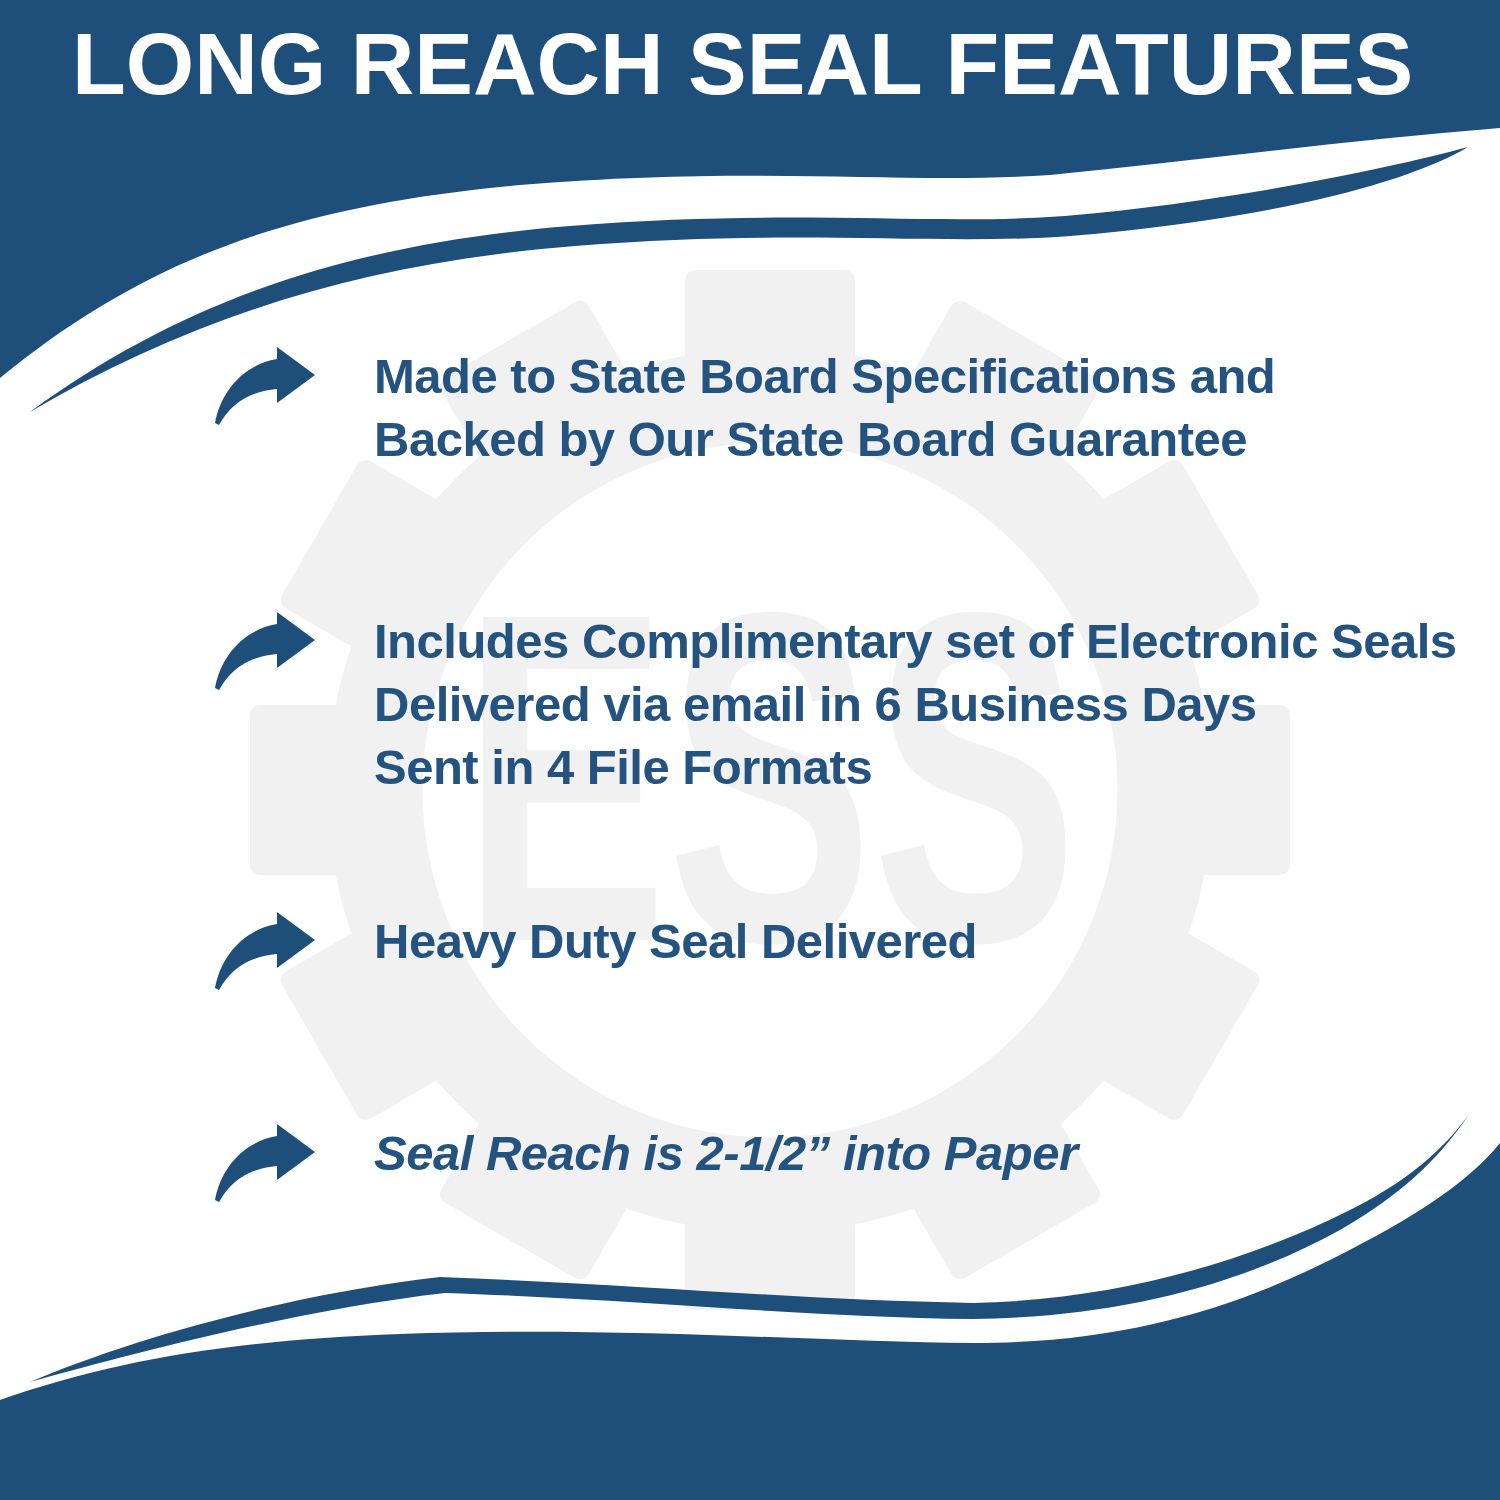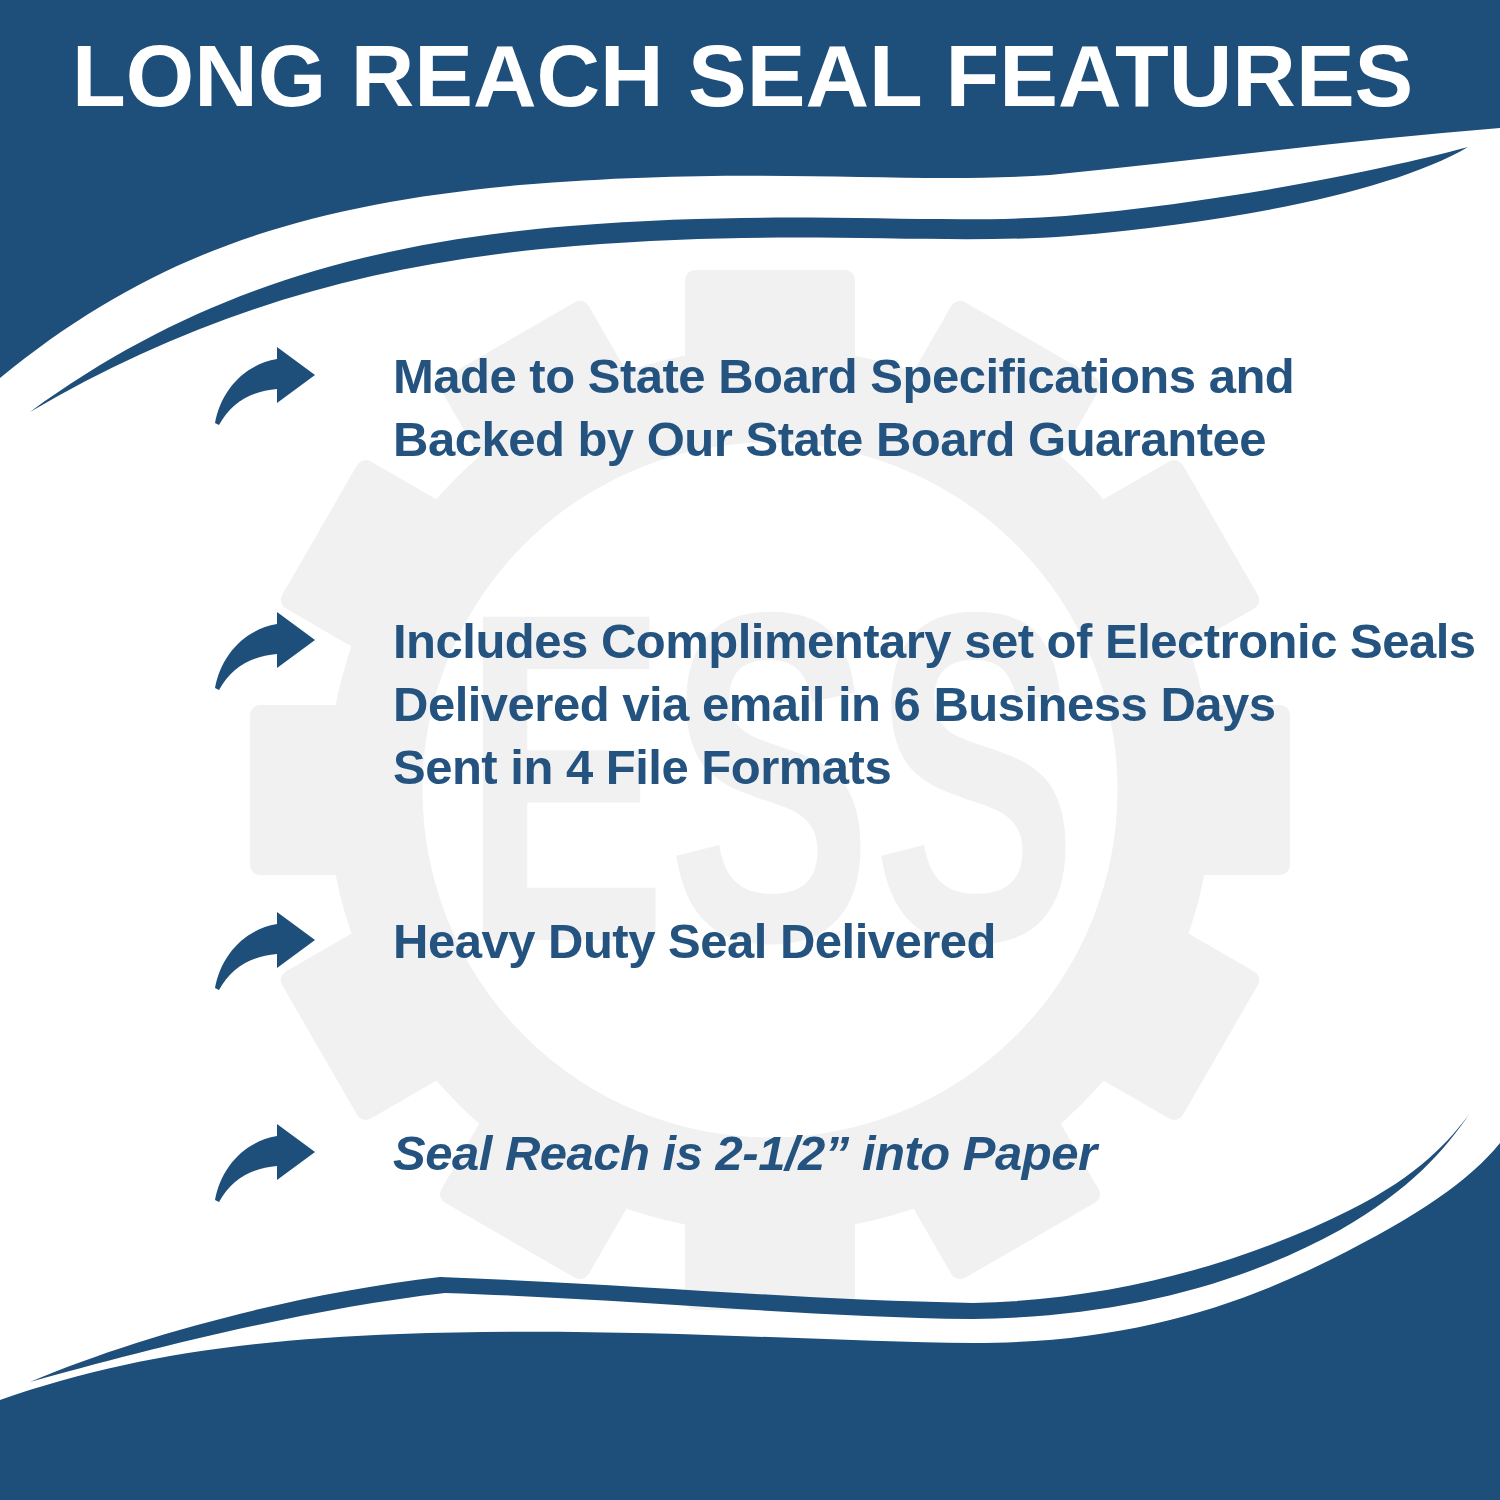--- a/index.html
+++ b/index.html
@@ -7,25 +7,25 @@
     position:relative;width:1500px;height:1500px;background:var(--background,#ffffff);
     overflow:hidden;font-family:"Liberation Sans",sans-serif;
   }
   .watermark{position:absolute;left:245px;top:260px;z-index:0;}
   .top-wave,.bottom-wave{position:absolute;left:0;z-index:1;display:block;}
   .top-wave{top:0;}
   .bottom-wave{top:1100px;}
   .title{
     position:absolute;left:72px;top:20px;z-index:2;
     font-weight:700;font-size:88px;line-height:88px;letter-spacing:0;
-    color:#ffffff;white-space:nowrap;margin-top:12px;
+    color:#ffffff;white-space:nowrap;
   }
   .feature{
     position:absolute;left:215px;z-index:2;
-    display:flex;gap:78px;align-items:flex-start;
+    display:flex;gap:59px;align-items:flex-start;
   }
   .feature .arrow{flex:0 0 auto;width:100px;height:78px;margin-top:2px;}
   .lines{
     font-weight:700;font-size:49px;line-height:63px;letter-spacing:-0.5px;
     color:var(--text-blue,#245380);white-space:nowrap;
   }
   .f1{top:345px;} .f2{top:610px;} .f3{top:910px;} .f4{top:1122px;font-style:italic;}
 </style>
 </head>
 <body>

